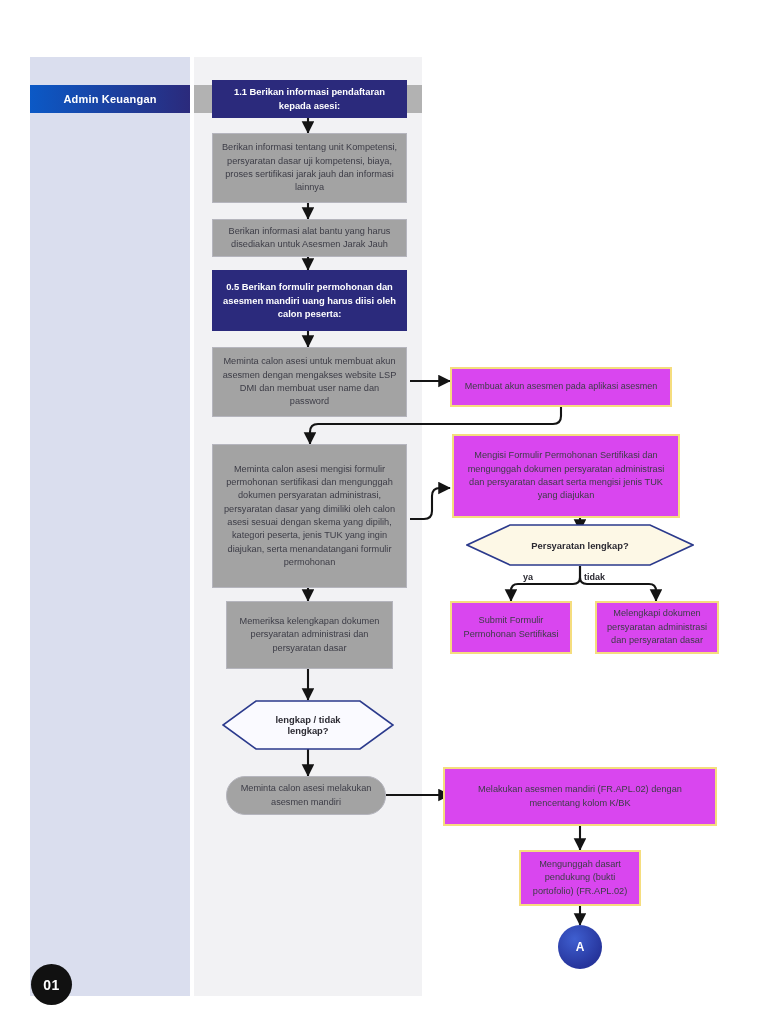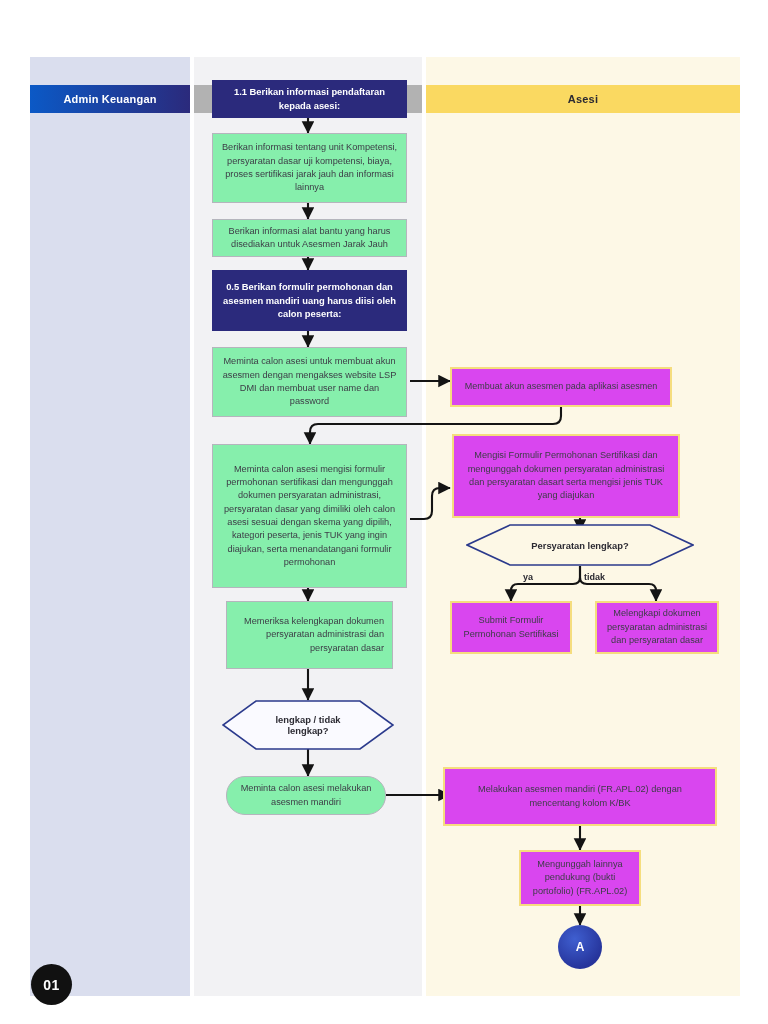--- a/index.html
+++ b/index.html
@@ -32,21 +32,21 @@
   #lane-asesi .lane-body{background:#fdf8e6;}
   #lane-asesi .lane-head{background:#fad961;color:#2b2a32;}
 
   
   .node{
     position:absolute;box-sizing:border-box;
     display:flex;align-items:center;justify-content:center;text-align:center;
     font-size:9.2px;line-height:1.45;color:#3c3c46;
     padding:18px 8px;
   }
-  .n-plain{background:#86efac;border:1.5px solid #b5b5bd;}
+  .n-plain{background:#a3a3a3;border:1.5px solid #b5b5bd;}
   .n-accent{background:#2b2a7c;border:1.5px solid #2b2a7c;color:#ffffff;font-weight:bold;font-size:9.4px;}
   .n-yellow{background:#d946ef;border:2px solid #f5dd7e;}
 
   
   .hex{
     position:absolute;box-sizing:border-box;
     display:flex;align-items:center;justify-content:center;text-align:center;
     font-size:9.4px;font-weight:bold;color:#2b2a32;
   }
   .hex .hexbg{position:absolute;left:0;top:0;width:100%;height:100%;}
@@ -82,24 +82,20 @@
   <div class="lane" id="lane-keuangan">
     <div class="lane-body"></div>
     <div class="lane-head">Admin Keuangan</div>
   </div>
 
   <div class="lane" id="lane-sertifikasi">
     <div class="lane-body"></div>
     <div class="lane-head">Admin Sertifikasi</div>
   </div>
 
-  <div class="lane" id="lane-asesi">
-    <div class="lane-body"></div>
-    <div class="lane-head">Asesi</div>
-  </div>
 
   <svg id="arrows" viewBox="0 0 768 1024">
     <defs>
       <marker id="ah" markerWidth="7" markerHeight="7" refX="5.6" refY="3" orient="auto">
         <path d="M0,0 L6,3 L0,6 z" fill="#141414"></path>
       </marker>
     </defs>
     <g stroke="#141414" stroke-width="2.1" fill="none" marker-end="url(#ah)">
 
       <path d="M308,116 L308,133"></path>
@@ -135,21 +131,21 @@
   <div class="node n-plain" style="left:212px;top:133px;width:195px;height:70px;">Berikan informasi tentang unit Kompetensi, persyaratan dasar uji kompetensi, biaya, proses sertifikasi jarak jauh dan informasi lainnya</div>
 
   <div class="node n-plain" style="left:212px;top:219px;width:195px;height:35px;">Berikan informasi alat bantu yang harus disediakan untuk Asesmen Jarak Jauh</div>
 
   <div class="node n-accent" style="left:212px;top:270px;width:195px;height:61px;">0.5 Berikan formulir permohonan dan asesmen mandiri uang harus diisi oleh calon peserta:</div>
 
   <div class="node n-plain" style="left:212px;top:347px;width:195px;height:70px;">Meminta calon asesi untuk membuat akun asesmen dengan mengakses website LSP DMI dan membuat user name dan password</div>
 
   <div class="node n-plain" style="left:212px;top:444px;width:195px;height:144px;">Meminta calon asesi mengisi formulir permohonan sertifikasi dan mengunggah dokumen persyaratan administrasi, persyaratan dasar yang dimiliki oleh calon asesi sesuai dengan skema yang dipilih, kategori peserta, jenis TUK yang ingin diajukan, serta menandatangani formulir permohonan</div>
 
-  <div class="node n-plain" style="left:226px;top:601px;width:167px;height:68px;text-align:right;">Memeriksa kelengkapan dokumen persyaratan administrasi dan persyaratan dasar</div>
+  <div class="node n-plain" style="left:226px;top:601px;width:167px;height:68px;">Memeriksa kelengkapan dokumen persyaratan administrasi dan persyaratan dasar</div>
 
   <div class="hex" style="left:222px;top:700px;width:172px;height:50px;">
     <svg class="hexbg" viewBox="0 0 172 50" preserveAspectRatio="none">
       <polygon points="34,1 138,1 171,25 138,49 34,49 1,25" fill="#fafaff" stroke="#2b3a8c" stroke-width="1.7"></polygon>
     </svg>
     <span class="hextxt">lengkap / tidak lengkap?</span>
   </div>
 
   <div class="node n-plain" style="left:226px;top:776px;width:160px;height:39px;border-radius:19px;">Meminta calon asesi melakukan asesmen mandiri</div>
 
@@ -166,19 +162,19 @@
 
   <div class="edge-label" style="left:523px;top:572px;">ya</div>
   <div class="edge-label" style="left:584px;top:572px;">tidak</div>
 
   <div class="node n-yellow" style="left:450px;top:601px;width:122px;height:53px;">Submit Formulir Permohonan Sertifikasi</div>
 
   <div class="node n-yellow" style="left:595px;top:601px;width:124px;height:53px;">Melengkapi dokumen persyaratan administrasi dan persyaratan dasar</div>
 
   <div class="node n-yellow" style="left:443px;top:767px;width:274px;height:59px;">Melakukan asesmen mandiri (FR.APL.02) dengan mencentang kolom K/BK</div>
 
-  <div class="node n-yellow" style="left:519px;top:850px;width:122px;height:56px;">Mengunggah lainnya pendukung (bukti portofolio) (FR.APL.02)</div>
+  <div class="node n-yellow" style="left:519px;top:850px;width:122px;height:56px;">Mengunggah dasart pendukung (bukti portofolio) (FR.APL.02)</div>
 
   <div class="conn-circle" style="left:558px;top:925px;width:44px;height:44px;">A</div>
 
   <div id="page-badge">01</div>
 
 </div>
 
 </body></html>

